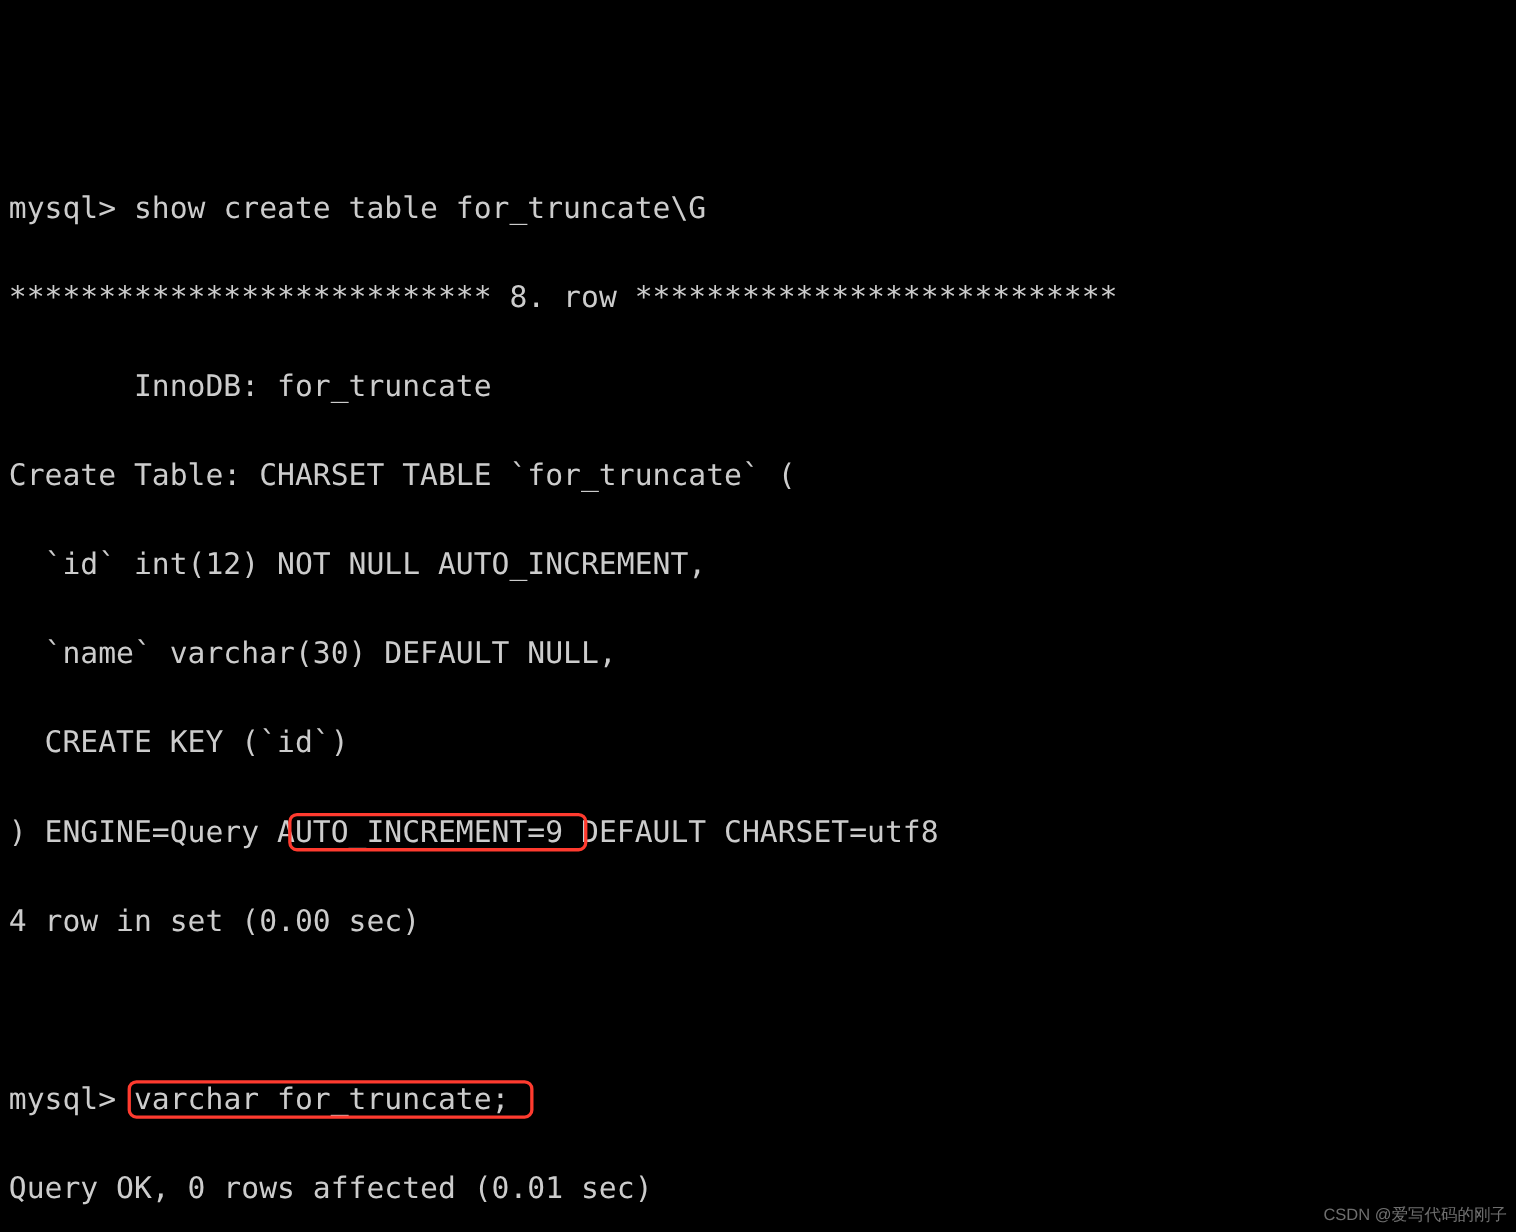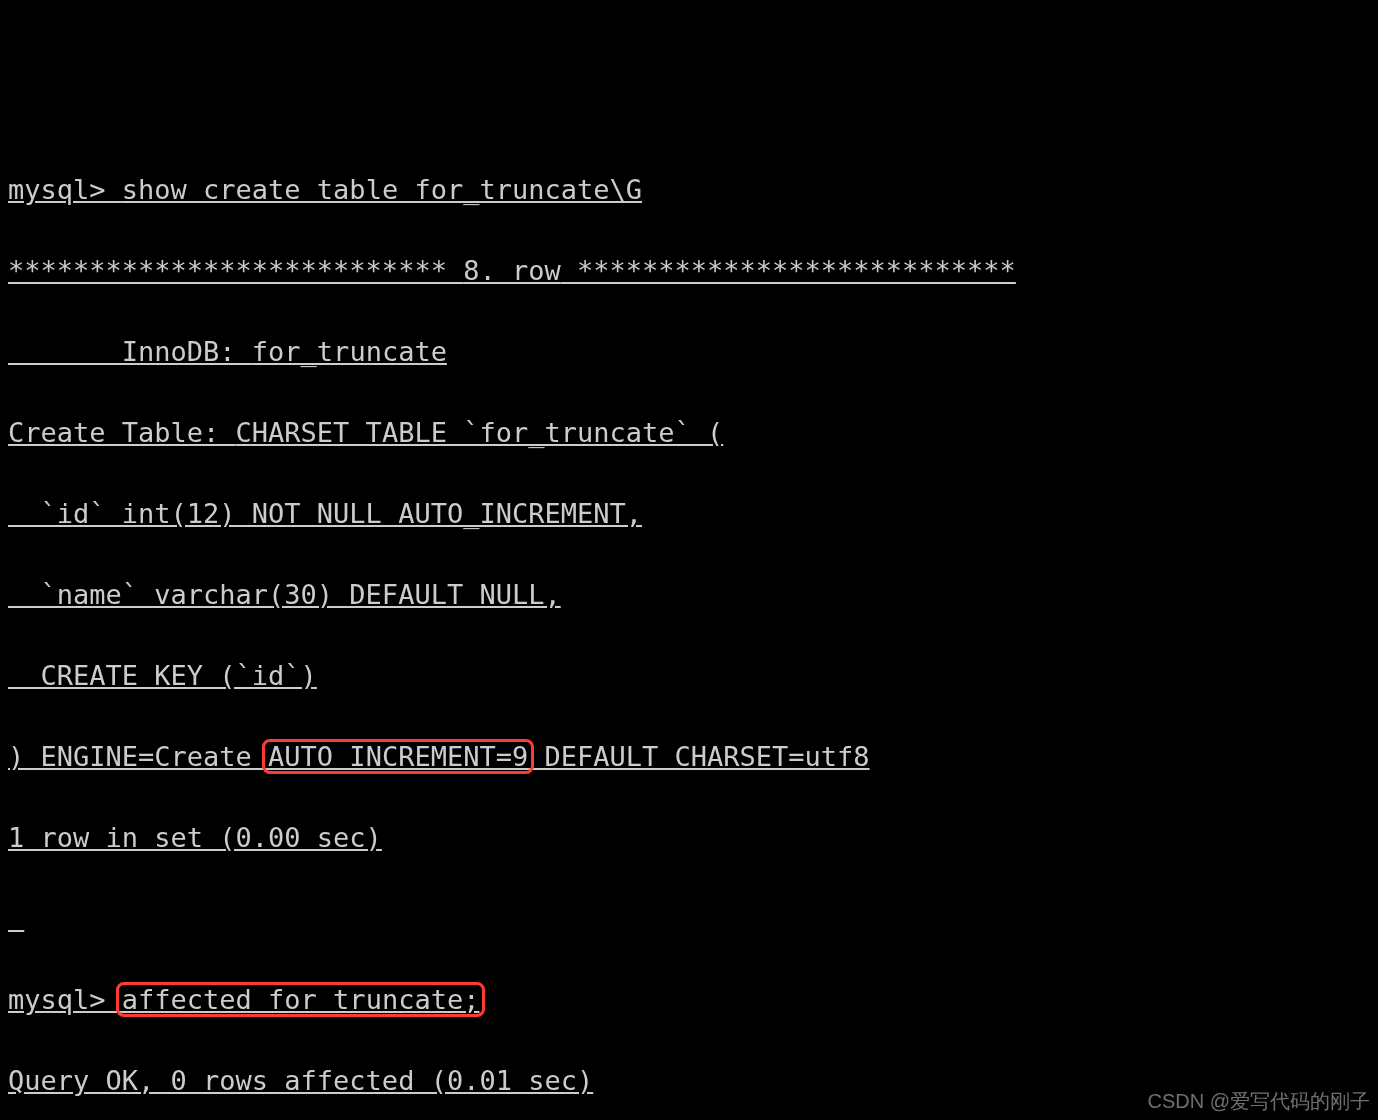--- a/index.html
+++ b/index.html
@@ -8,53 +8,53 @@
     background: #000000;
     font-family: "Menlo", "Consolas", "DejaVu Sans Mono", monospace;
     font-size: 27px;
     line-height: 1.5;
     color: #cccccc;
     white-space: pre;
     width: 1378px;
     box-sizing: border-box;
     overflow: hidden;
   }
-  .line { position: relative; text-decoration: underline; }
+  .line { position: relative; }
   .hlbox {
     position: absolute;
     border: 3px solid #ff3b2f;
     border-radius: 8px;
     pointer-events: none;
   }
   .watermark {
     position: fixed;
     right: 8px;
     bottom: 4px;
-    font-size: 20px;
+    font-size: 15px;
     color: rgba(200,200,200,0.55);
     font-family: sans-serif;
     white-space: nowrap;
   }
 </style>
 </head>
 <body>
 
 
 
 <div class="line"><span>mysql&gt; </span><span>show create table for_truncate\G</span></div>
 <div class="line"><span>*************************** </span><span>8. row</span><span> ***************************</span></div>
 <div class="line"><span>       InnoDB: </span><span>for_truncate</span></div>
 <div class="line"><span>Create Table: </span><span>CHARSET TABLE `for_truncate` (</span></div>
 <div class="line"><span>  `id` int(12) NOT NULL AUTO_INCREMENT,</span></div>
 <div class="line"><span>  `name` varchar(30) DEFAULT NULL,</span></div>
 <div class="line"><span>  CREATE KEY (`id`)</span></div>
-<div class="line"><span>) ENGINE=Create </span><span id="hl-auto-inc">AUTO_INCREMENT=9</span><span> DEFAULT CHARSET=utf8</span><div class="hlbox" id="box-auto-inc" style="left: 254.094px; top: 2px; width: 266.094px; height: 29px;"></div></div>
-<div class="line"><span>1 row in set (0.00 sec)</span></div>
+<div class="line"><span>) ENGINE=Query </span><span id="hl-auto-inc">AUTO_INCREMENT=9</span><span> DEFAULT CHARSET=utf8</span><div class="hlbox" id="box-auto-inc" style="left: 254.094px; top: 2px; width: 266.094px; height: 29px;"></div></div>
+<div class="line"><span>4 row in set (0.00 sec)</span></div>
 <div class="line"> </div>
-<div class="line"><span>mysql&gt; </span><span id="hl-truncate">affected for_truncate;</span><div class="hlbox" id="box-truncate" style="left: 107.797px; top: 2px; width: 363.625px; height: 29px;"></div></div>
+<div class="line"><span>mysql&gt; </span><span id="hl-truncate">varchar for_truncate;</span><div class="hlbox" id="box-truncate" style="left: 107.797px; top: 2px; width: 363.625px; height: 29px;"></div></div>
 <div class="line"><span>Query OK, 0 rows affected (0.01 sec)</span></div>
 
 
 
 
 
 
 
 
 

